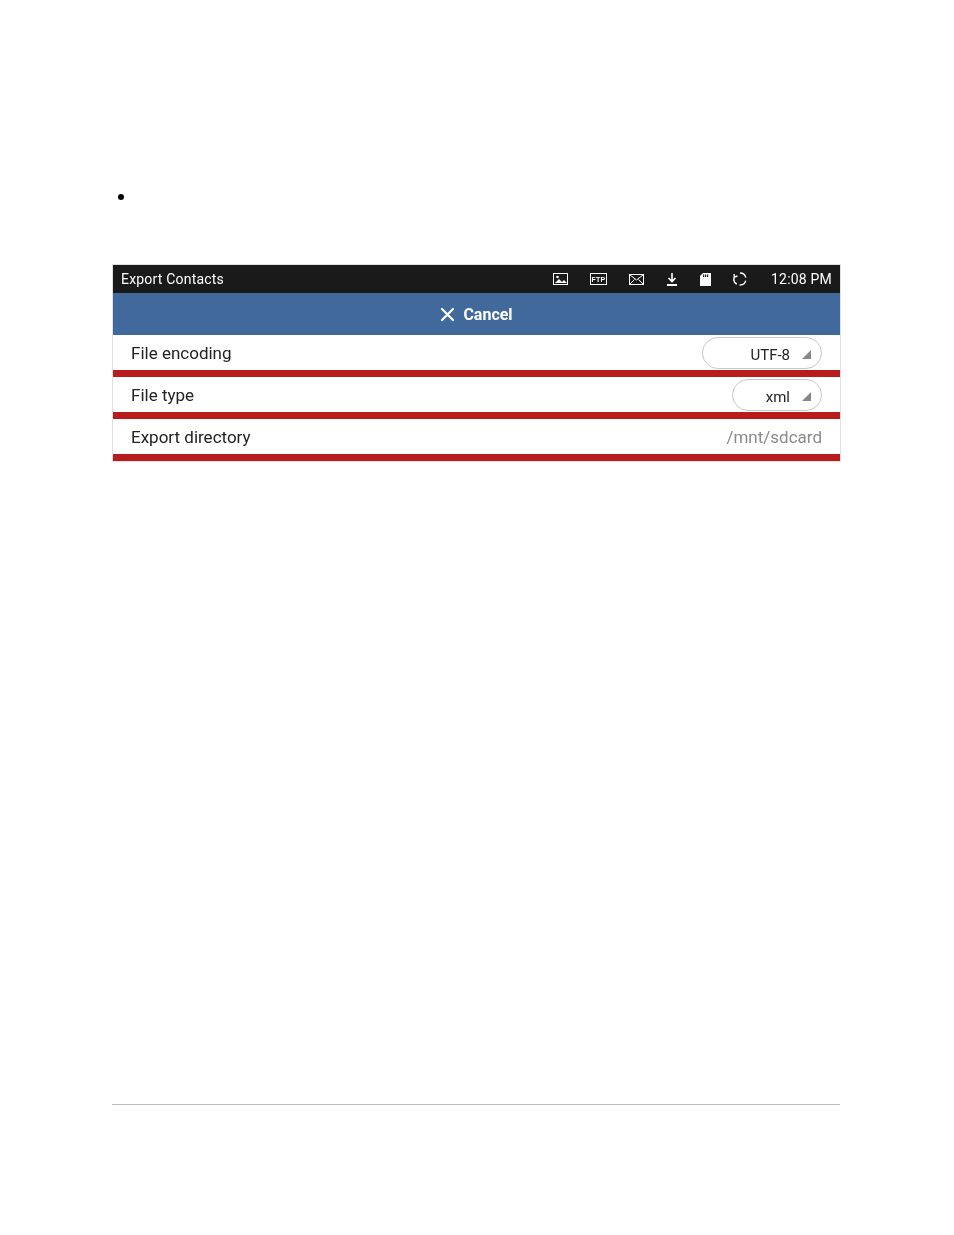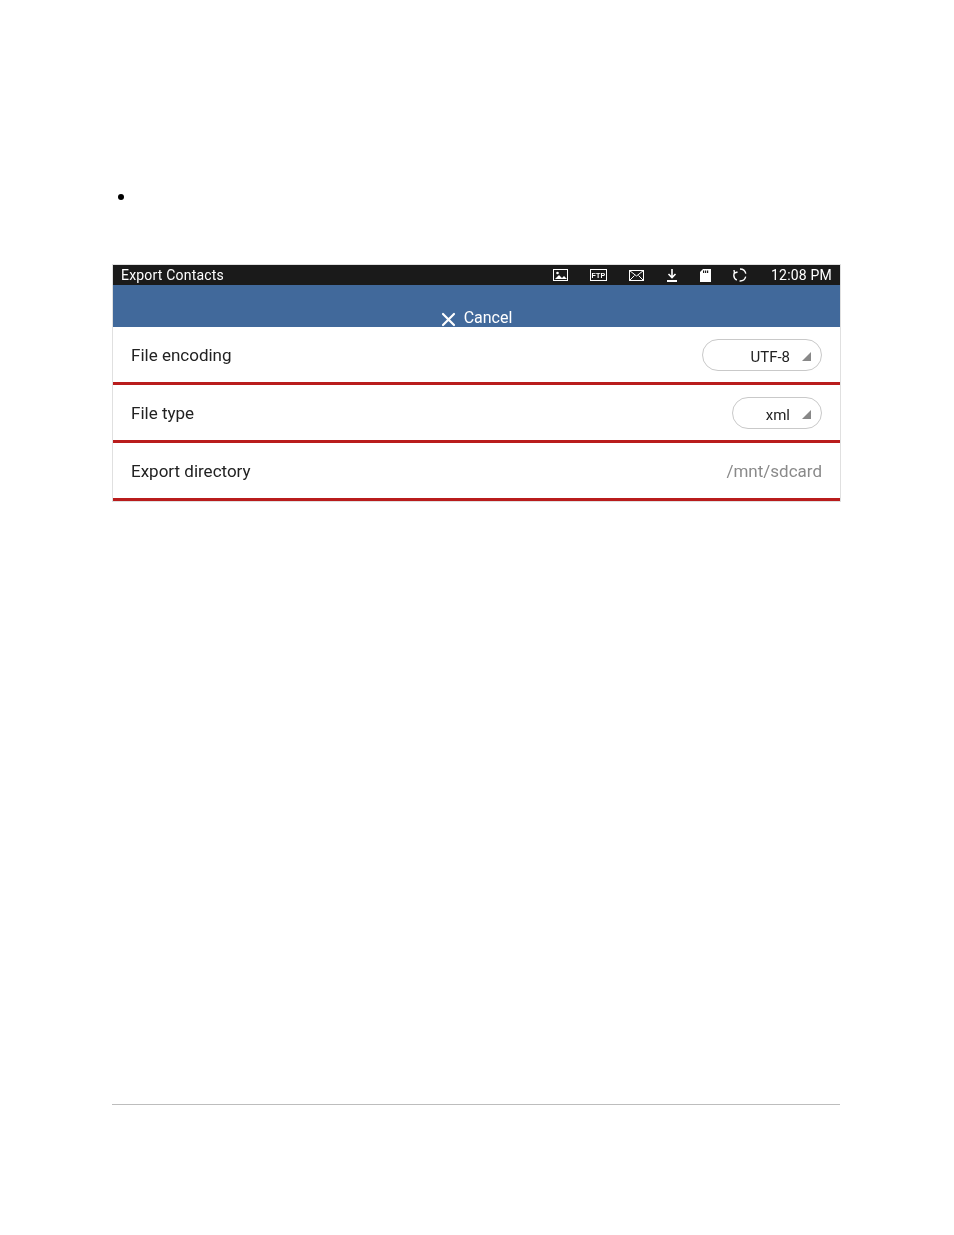--- a/index.html
+++ b/index.html
@@ -25,21 +25,21 @@
     border-radius: 50%;
   }
   .device {
     width: 729px;
     margin: 74px 0 0 0;
     border: 1px solid #e0e0e0;
   }
   .status-bar {
     background: #1a1a1a;
     color: #fff;
-    height: 20px;
+    height: 28px;
     display: flex;
     align-items: center;
     padding: 0 8px;
     font-size: 14px;
     font-weight: 400;
     letter-spacing: 0.2px;
   }
   .status-title {
     flex: 0 0 auto;
   }
@@ -55,39 +55,40 @@
     margin-left: 2px;
   }
   .action-bar {
     background: #41699b;
     display: flex;
     height: 42px;
   }
   .action-btn {
     flex: 1;
     display: flex;
-    align-items: flex-end;
+    align-items: center;
     justify-content: center;
     color: #fff;
     font-size: 16px;
     gap: 8px;
     border-right: 1px solid rgba(255,255,255,0.18);
     cursor: pointer;
+    font-weight: bold;
   }
   .action-btn:last-child { border-right: none; }
   .action-btn svg { display: block; }
   .list {
     background: #fff;
   }
   .row {
     display: flex;
     align-items: center;
     padding: 0 18px;
-    height: 58px;
-    border-bottom: 3px solid #b91c1c;
+    height: 42px;
+    border-bottom: 7px solid #b91c1c;
     font-size: 17px;
     color: #222;
   }
   .row-label { flex: 0 0 auto; }
   .row-spacer { flex: 1; }
   .spinner {
     border: 1px solid #c9c9c9;
     border-radius: 18px;
     height: 32px;
     min-width: 120px;

